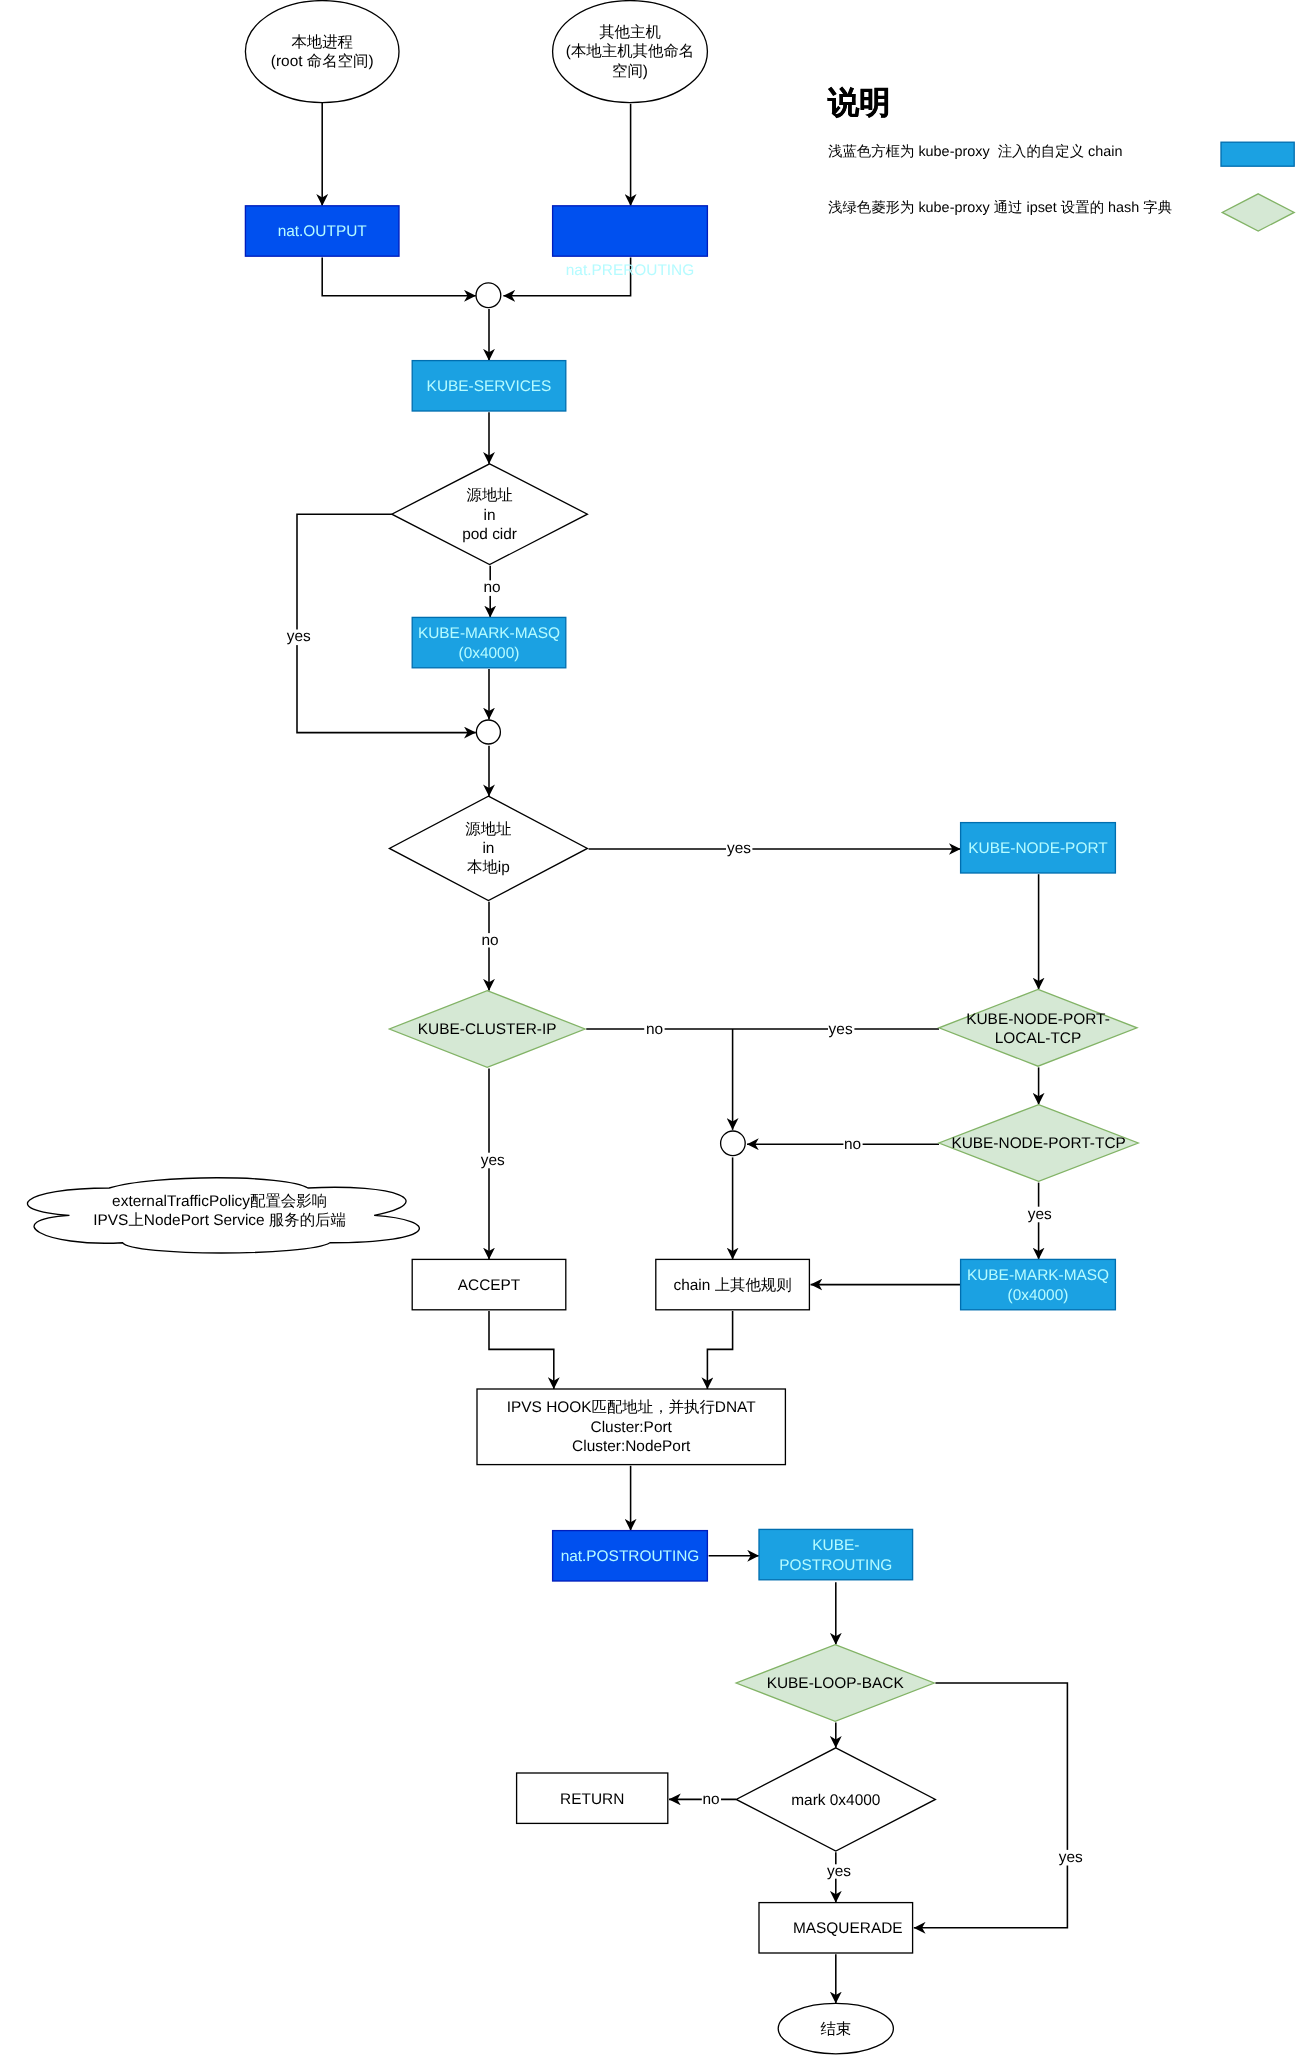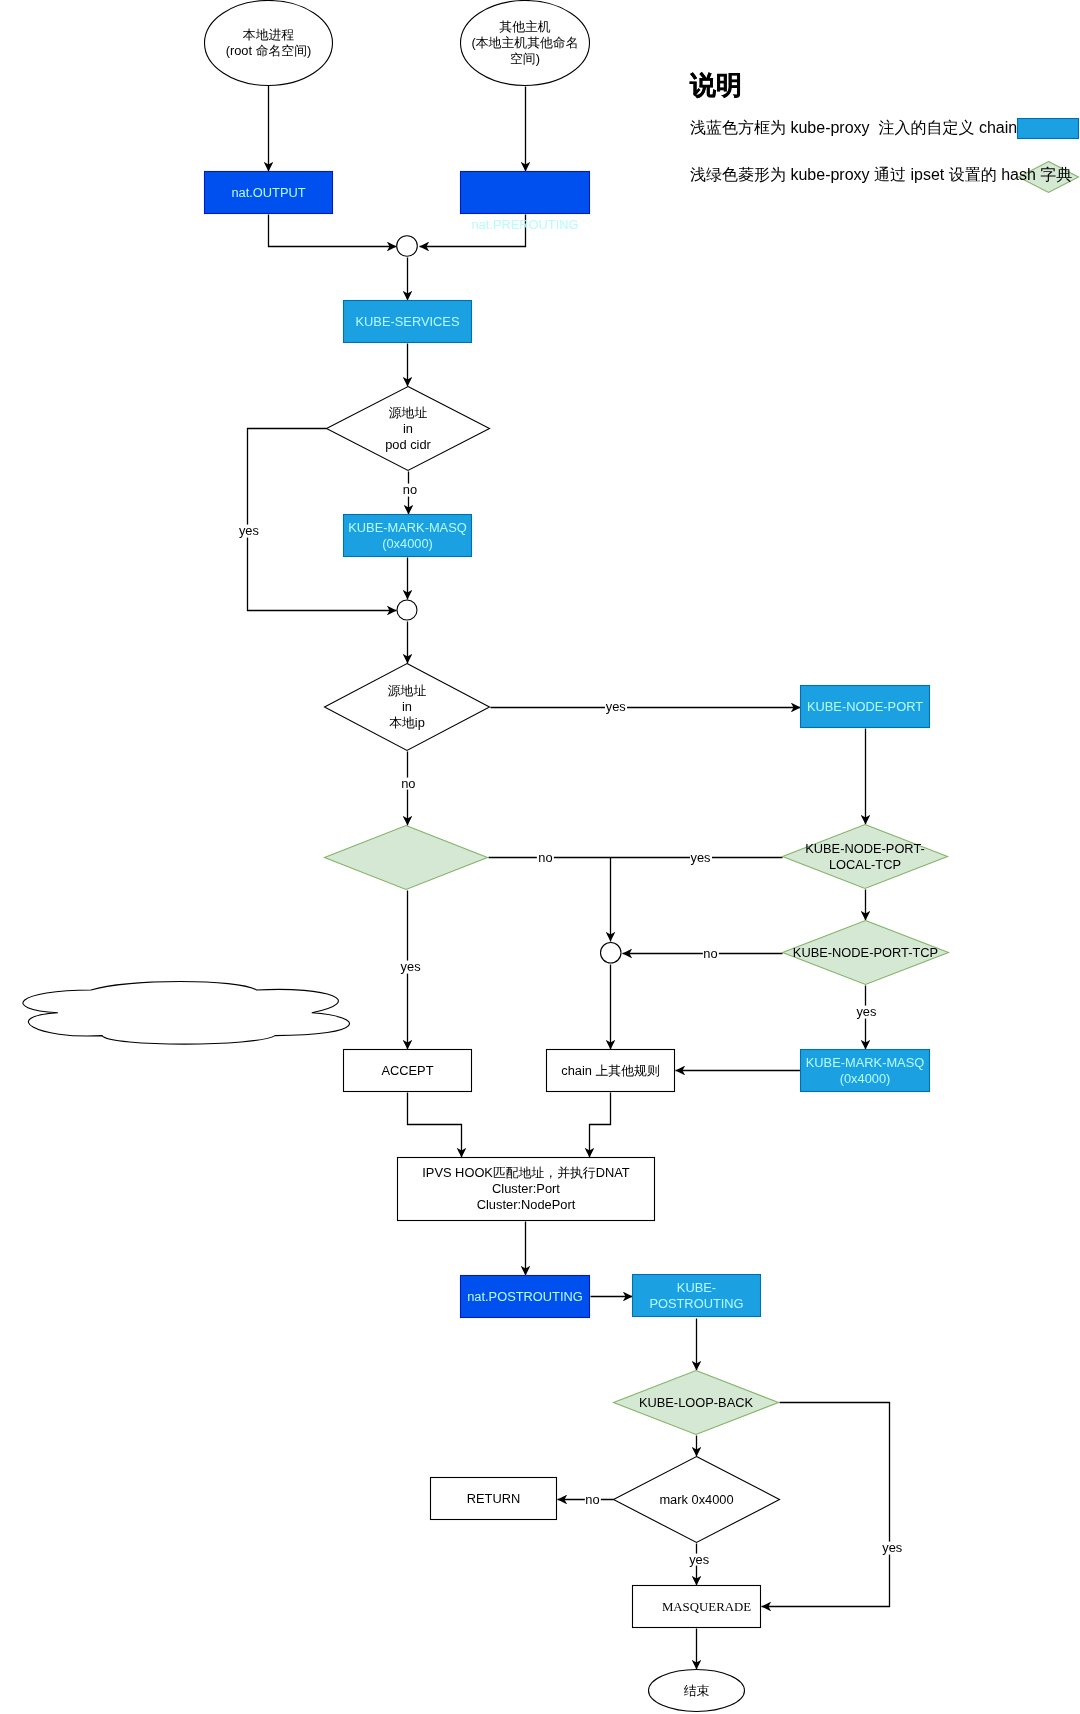--- a/index.html
+++ b/index.html
@@ -15,21 +15,21 @@
   .nodelabel{position:absolute;text-align:center;
      font-family:"Liberation Sans",sans-serif;color:#000;
      display:flex;flex-direction:column;align-items:center;justify-content:center;
      pointer-events:none;white-space:nowrap;}
   .edgelabel{position:absolute;font-family:"Liberation Sans",sans-serif;
      font-size:12.85px;color:#000;white-space:nowrap;line-height:1;
      transform:translate(-50%,-50%);background:#fff;padding:0 1px;}
   .legend-title{position:absolute;font-family:"Liberation Sans",sans-serif;
      font-weight:bold;font-size:26px;color:#000;line-height:1;-webkit-text-stroke:0.4px #000;}
   .legend-text{position:absolute;font-family:"Liberation Sans",sans-serif;
-     font-size:16px;color:#000;white-space:pre;line-height:1;}
+     font-size:12px;color:#000;white-space:pre;line-height:1;}
 </style>
 </head>
 <body>
 
 <div id="stage">
   <svg id="root" width="1080" height="1714" viewBox="0 0 1080 1714" xmlns="http://www.w3.org/2000/svg">
     <defs>
       <marker id="arrowEnd" viewBox="0 0 10 10" refX="9.9" refY="5" markerWidth="9.9" markerHeight="9.9" orient="auto-start-reverse" markerUnits="userSpaceOnUse">
         <path d="M 0 0 L 10 5 L 0 10 L 2.9 5 Z" fill="#000" stroke="none"></path>
       </marker>
@@ -130,20 +130,23 @@
         <span>(0x4000)</span>
       </div>
       <div class="nodelabel" style="left: 324px; top: 663px; width: 166px; height: 88px; font-size: 12.85px; color: rgb(0, 0, 0); line-height: 16px;">
         <span>源地址</span>
         <span>in</span>
         <span>本地ip</span>
       </div>
       <div class="nodelabel" style="left: 800px; top: 685px; width: 130px; height: 43px; font-size: 12.85px; color: rgb(181, 251, 255); line-height: 16px; justify-content: center;">
         <span>KUBE-NODE-PORT</span>
       </div>
+      <div class="nodelabel" style="left: 324px; top: 825px; width: 164px; height: 65px; font-size: 12.85px; color: rgb(0, 0, 0); line-height: 16px;">
+        <span>KUBE-CLUSTER-IP</span>
+      </div>
       <div class="nodelabel" style="left: 782px; top: 824px; width: 166px; height: 65px; font-size: 12.85px; color: rgb(0, 0, 0); line-height: 16px;">
         <span>KUBE-NODE-PORT-</span>
         <span>LOCAL-TCP</span>
       </div>
       <div class="nodelabel" style="left: 782px; top: 920px; width: 167px; height: 65px; font-size: 12.85px; color: rgb(0, 0, 0); line-height: 16px;">
         <span>KUBE-NODE-PORT-TCP</span>
       </div>
       <div class="nodelabel" style="left: 343px; top: 1049px; width: 129px; height: 43px; font-size: 12.85px; color: rgb(0, 0, 0); line-height: 16px;">
         <span>ACCEPT</span>
       </div>
@@ -168,25 +171,29 @@
       </div>
       <div class="nodelabel" style="left: 613px; top: 1370px; width: 166px; height: 65px; font-size: 12.85px; color: rgb(0, 0, 0); line-height: 16px;">
         <span>KUBE-LOOP-BACK</span>
       </div>
       <div class="nodelabel" style="left: 613px; top: 1456px; width: 167px; height: 87px; font-size: 12.85px; color: rgb(0, 0, 0); line-height: 16px;">
         <span>mark 0x4000</span>
       </div>
       <div class="nodelabel" style="left: 430px; top: 1477px; width: 127px; height: 43px; font-size: 12.85px; color: rgb(0, 0, 0); line-height: 16px;">
         <span>RETURN</span>
       </div>
-      <div class="nodelabel" style="left: 632px; top: 1585px; width: 149px; height: 43px; font-size: 12.85px; color: rgb(0, 0, 0); line-height: 16px; font-family: Liberation Serif, serif;">
+      <div class="nodelabel" style="left: 632px; top: 1585px; width: 149px; height: 43px; font-size: 12.85px; color: rgb(0, 0, 0); line-height: 16px;">
         <span>MASQUERADE</span>
       </div>
       <div class="nodelabel" style="left: 648px; top: 1669px; width: 97px; height: 43px; font-size: 12.85px; color: rgb(0, 0, 0); line-height: 16px;">
         <span>结束</span>
+      </div>
+      <div class="nodelabel" style="left: -1px; top: 971px; width: 368px; height: 76px; font-size: 12.85px; color: rgb(0, 0, 0); line-height: 16px;">
+        <span>externalTrafficPolicy配置会影响</span>
+        <span>IPVS上NodePort Service 服务的后端</span>
       </div>
       <div class="nodelabel" style="left: 396.2px; top: 235.2px; width: 21.6px; height: 21.6px; font-size: 12.85px; color: rgb(0, 0, 0); line-height: 15.85px;"></div>
       <div class="nodelabel" style="left: 396.5px; top: 599.5px; width: 21px; height: 21px; font-size: 12.85px; color: rgb(0, 0, 0); line-height: 15.85px;"></div>
       <div class="nodelabel" style="left: 600px; top: 942px; width: 21.5px; height: 21.5px; font-size: 12.85px; color: rgb(0, 0, 0); line-height: 15.85px;"></div>
       <div class="edgelabel" style="left: 248.9px; top: 530.8px;">yes</div>
       <div class="edgelabel" style="left: 410px; top: 490px;">no</div>
       <div class="edgelabel" style="left: 615.8px; top: 707px;">yes</div>
       <div class="edgelabel" style="left: 408.3px; top: 783.5px;">no</div>
       <div class="edgelabel" style="left: 545.4px; top: 857.5px;">no</div>
       <div class="edgelabel" style="left: 700.5px; top: 857.5px;">yes</div>

